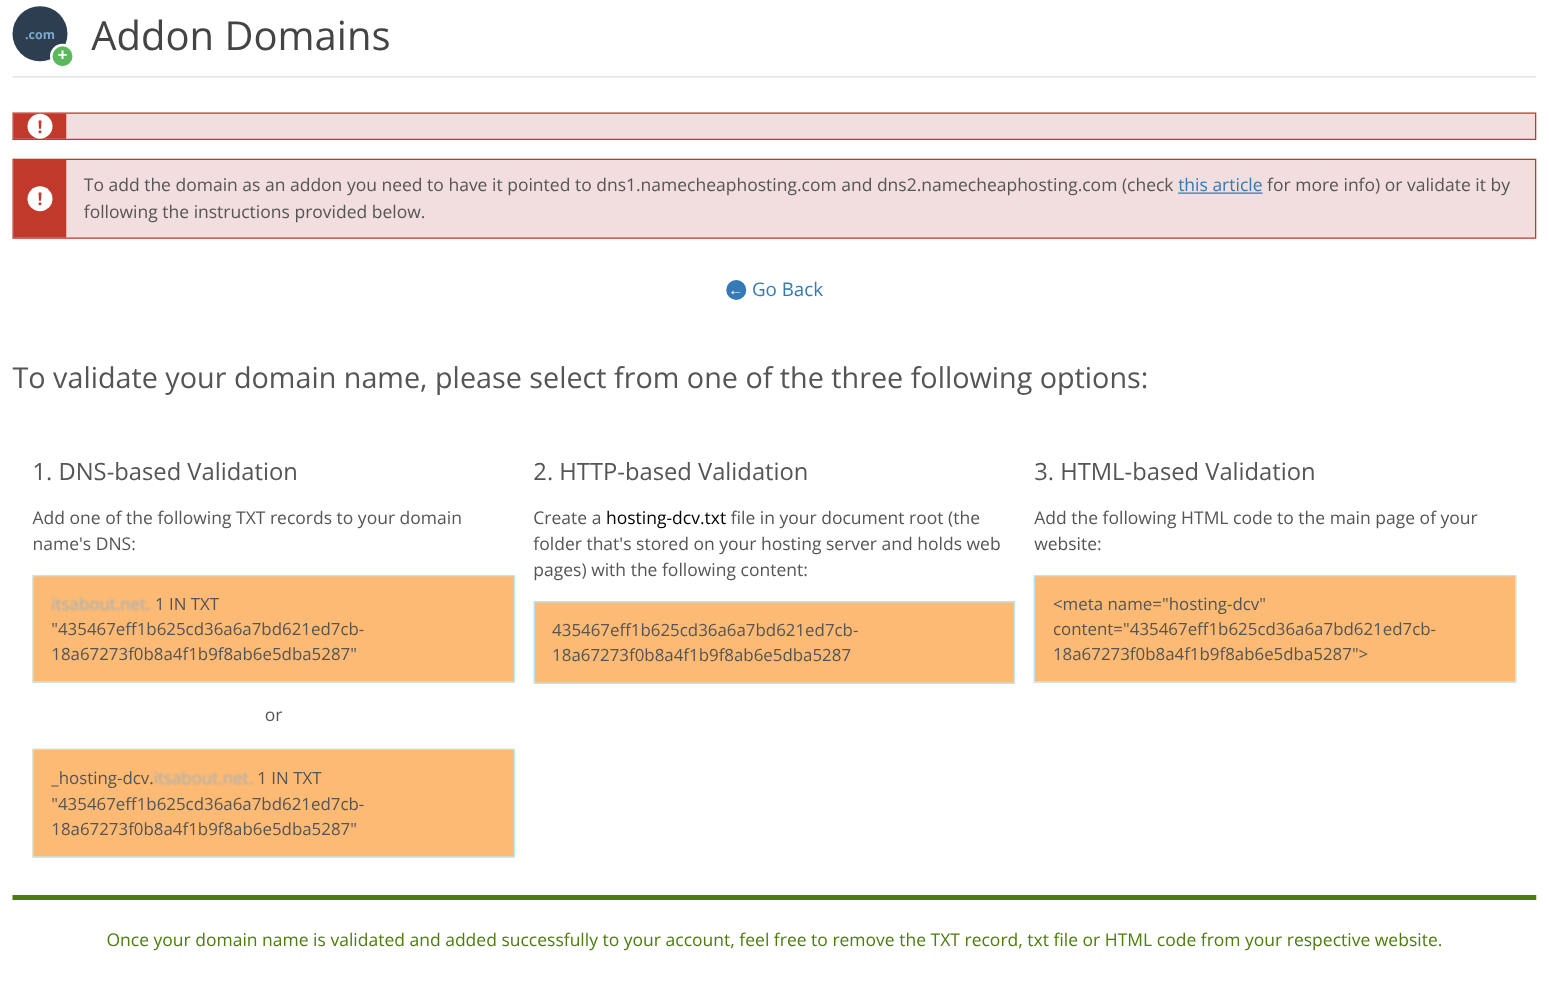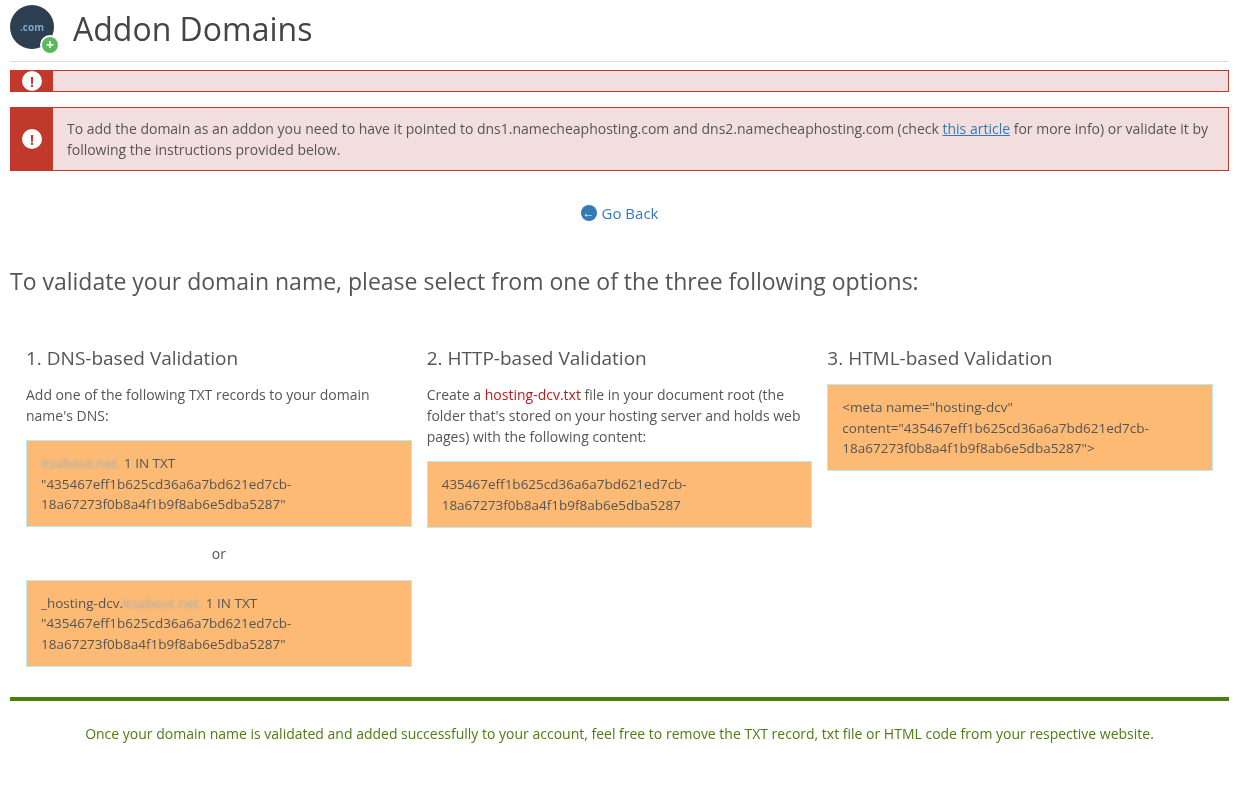--- a/index.html
+++ b/index.html
@@ -10,21 +10,21 @@
   padding: 5px 10px 30px 10px;
   font-size: 14px;
   line-height: 1.5;
 }
 .header {
   display: flex;
   align-items: center;
   gap: 15px;
   padding-bottom: 8px;
   border-bottom: 1px solid #ddd;
-  margin-bottom: 8px;
+  margin-bottom: 28px;
 }
 .header-icon {
   width: 48px;
   height: 48px;
   position: relative;
 }
 .header-icon .circle {
   width: 44px;
   height: 44px;
   border-radius: 50%;
@@ -139,21 +139,21 @@
   font-weight: 400;
   color: #555;
   margin-bottom: 12px;
 }
 .option p {
   font-size: 14px;
   color: #555;
   margin-bottom: 14px;
 }
 .option a {
-  color: #b91c1c;
+  color: #000000;
   text-decoration: none;
 }
 .code-box {
   background: #fdba74;
   border: 1px solid #bce8f1;
   padding: 12px 14px;
   color: #555;
   font-size: 13.5px;
   word-break: break-word;
   line-height: 1.5;
@@ -227,18 +227,19 @@
   <div class="option">
     <h3>2. HTTP-based Validation</h3>
     <p>
       <span>Create a </span><a href="#">hosting-dcv.txt</a><span> file in your document root (the folder that's stored on your hosting server and holds web pages) with the following content:</span>
     </p>
     <div class="code-box">435467eff1b625cd36a6a7bd621ed7cb-18a67273f0b8a4f1b9f8ab6e5dba5287</div>
   </div>
 
   <div class="option">
     <h3>3. HTML-based Validation</h3>
+    <p>Add the following HTML code to the main page of your website:</p>
     <div class="code-box"> &lt;meta  name="hosting-dcv" content="435467eff1b625cd36a6a7bd621ed7cb-18a67273f0b8a4f1b9f8ab6e5dba5287"&gt;</div>
   </div>
 
 </div>
 
 <p class="note">Once your domain name is validated and added successfully to your account, feel free to remove the TXT record, txt file or HTML code from your respective website.</p>
 
 </body></html>

